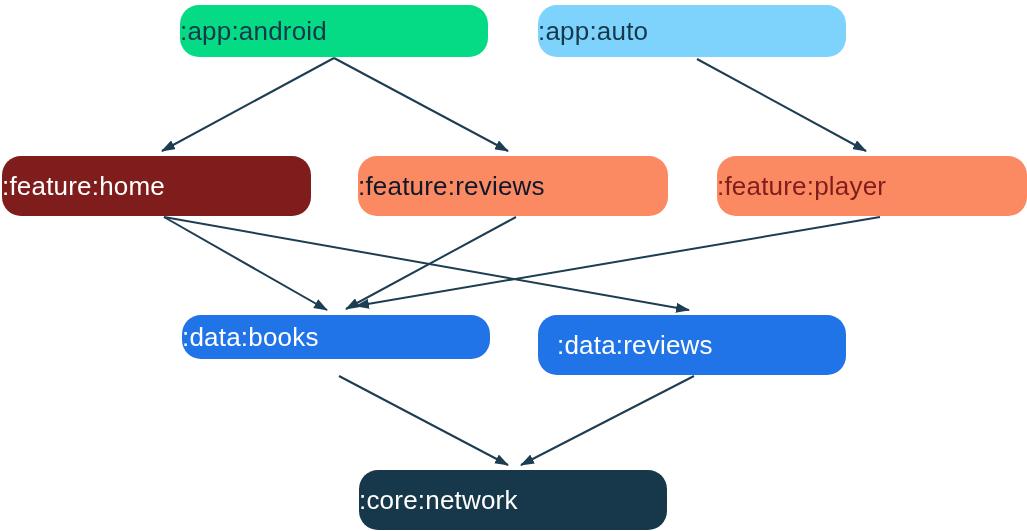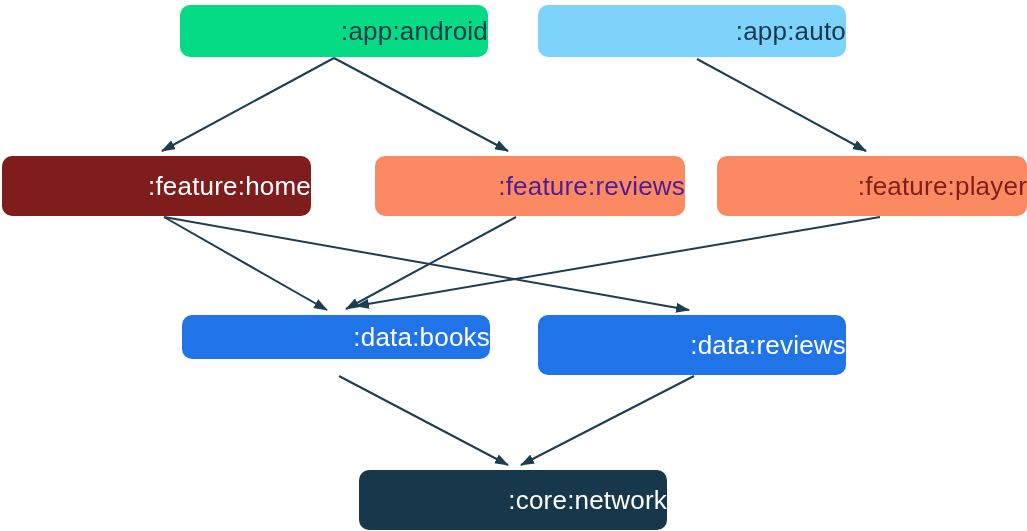--- a/index.html
+++ b/index.html
@@ -17,24 +17,24 @@
   }
   #edges {
     position: absolute;
     left: 0;
     top: 0;
     width: 1027px;
     height: 531px;
   }
   .node {
     position: absolute;
-    border-radius: 10px;
+    border-radius: 19px;
     display: flex;
     align-items: center;
-    justify-content: flex-end;
+    justify-content: flex-start;
     box-sizing: border-box;
   }
   .node-label {
     font-size: 26px;
     font-weight: 400;
     letter-spacing: 0.2px;
     white-space: nowrap;
   }
 </style>
 </head>
@@ -61,21 +61,21 @@
 
   <div class="node" style="left: 180px; top: 5px; width: 308px; height: 52px; background: rgb(5, 219, 133); color: rgb(23, 56, 74);">
     <span class="node-label">:app:android</span>
   </div>
   <div class="node" style="left: 538px; top: 5px; width: 308px; height: 52px; background: #7dd3fc; color: rgb(23, 56, 74);">
     <span class="node-label">:app:auto</span>
   </div>
   <div class="node" style="left: 2px; top: 156px; width: 309px; height: 60px; background: #7f1d1d; color: rgb(255, 255, 255);">
     <span class="node-label">:feature:home</span>
   </div>
-  <div class="node" style="left: 358px; top: 156px; width: 310px; height: 60px; background: rgb(251, 138, 99); color: #4c1d95; margin-left: 17px;">
+  <div class="node" style="left: 358px; top: 156px; width: 310px; height: 60px; background: rgb(251, 138, 99); color: #0f172a;">
     <span class="node-label">:feature:reviews</span>
   </div>
   <div class="node" style="left: 717px; top: 156px; width: 310px; height: 60px; background: rgb(251, 138, 99); color: #7f1d1d;">
     <span class="node-label">:feature:player</span>
   </div>
   <div class="node" style="left: 182px; top: 315px; width: 308px; height: 44px; background: rgb(33, 116, 232); color: rgb(255, 255, 255);">
     <span class="node-label">:data:books</span>
   </div>
   <div class="node" style="left: 538px; top: 315px; width: 308px; height: 60px; background: rgb(33, 116, 232); color: rgb(255, 255, 255); padding-left: 19px;">
     <span class="node-label">:data:reviews</span>

